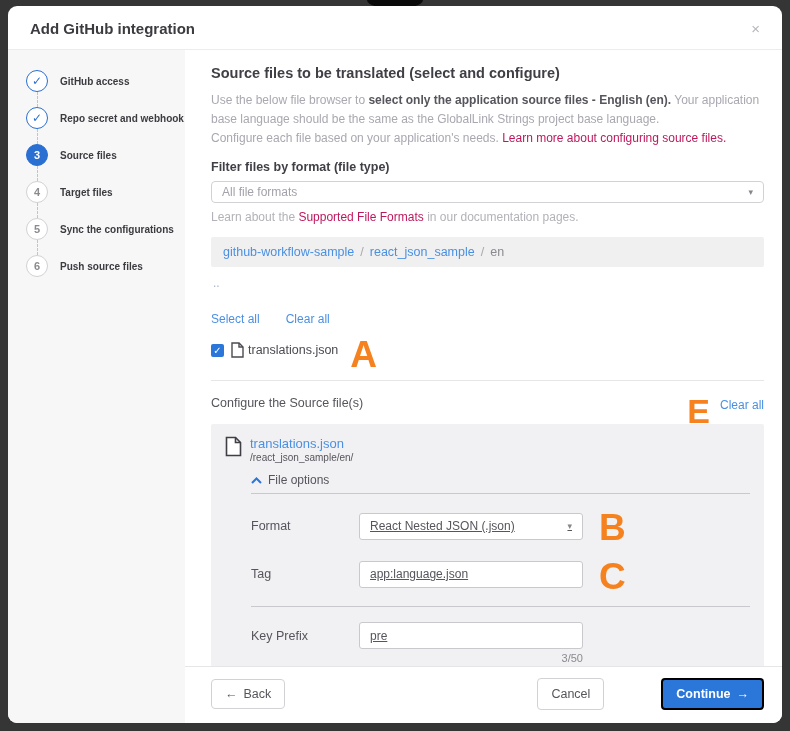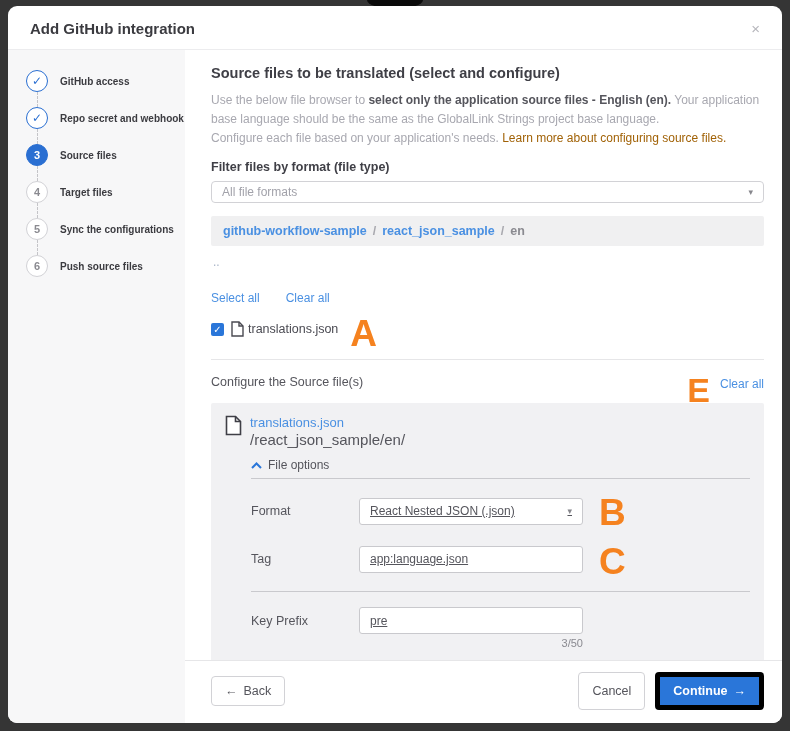--- a/index.html
+++ b/index.html
@@ -47,35 +47,35 @@
   .step-label { margin-left:12px; font-size:10px; font-weight:700; color:#3b3b40; }
   .connector { height:15px; border-left:1px dashed #c4c4c8; margin-left:11px; }
 
   
   .main-col { flex:1; display:flex; flex-direction:column; min-width:0; background:#fff; }
   .content { flex:1; overflow:hidden; padding:15px 18px 0 26px; }
 
   h2.page-heading { font-size:14.5px; font-weight:700; color:#3f3f46; margin-bottom:10px; }
   .intro { font-size:12px; color:#a8a8b0; line-height:1.6; }
   .intro b { color:#55555c; }
-  a.lite { color:#a16207; text-decoration:none; cursor:pointer; }
+  a.lite { color:#be185d; text-decoration:none; cursor:pointer; }
   a.link { color:#4a90e2; text-decoration:none; cursor:pointer; }
 
   .filter-label { margin-top:11px; font-size:12.5px; font-weight:700; color:#3f3f46; }
   .select-box {
     margin-top:7px; height:22px; border:1px solid #d2d2d6; border-radius:4px;
     display:flex; align-items:center; justify-content:space-between;
     padding:0 10px; font-size:12px; color:#a2a2aa; background:#fff; cursor:pointer;
   }
   .caret { font-size:9px; color:#86868c; }
   .hint { margin-top:7px; font-size:12px; color:#b2b2b8; }
 
   .breadcrumb-bar {
     margin-top:13px; background:#f0f0f1; padding:8px 12px;
-    font-size:12.5px; color:#9a9aa0; border-radius:2px;font-weight:bold;
+    font-size:12.5px; color:#9a9aa0; border-radius:2px;
   }
   .breadcrumb-bar .sep { margin:0 6px; color:#a8a8ae; }
   .crumb-current { color:#8a8a90; }
 
   .updir { margin:9px 0 0 2px; font-size:12px; color:#a8b4c8; cursor:pointer; }
   .sel-links { margin-top:22px; display:flex; gap:26px; font-size:12px; }
   .file-row { margin-top:8px; display:flex; align-items:center; }
   .checkbox {
     width:13px; height:13px; background:#2a76d9; border-radius:2px;
     color:#fff; font-size:10px; line-height:13px; text-align:center; cursor:pointer;
@@ -91,21 +91,21 @@
   .section-div { border-top:1px solid #e6e6e8; margin-top:13px; }
   .configure-row { margin-top:9px; display:flex; justify-content:space-between; align-items:center; }
   .configure-label { font-size:12.5px; color:#55555c; padding-bottom:4px; }
   .configure-right { display:flex; align-items:center; font-size:12px; }
 
   
   .panel { margin-top:4px; background:#f1f1f3; border-radius:2px; padding:12px 14px 15px 14px; }
   .panel-file { display:flex; align-items:flex-start; }
   .panel-file-meta { margin-left:8px; }
   .panel-file-name { font-size:13px; color:#4a90e2; }
-  .panel-file-path { font-size:15px; color:#55555c; margin-top:1px; }
+  .panel-file-path { font-size:10px; color:#55555c; margin-top:1px; }
   .options-wrap { margin-left:26px; margin-top:10px; }
   .file-options {
     display:flex; align-items:center; gap:6px; font-size:12px; color:#55555c;
     padding-bottom:6px; border-bottom:1px solid #c9c9cd; cursor:pointer;
   }
   .form-row { display:flex; align-items:center; margin-top:15px; }
   .form-label { width:108px; flex:0 0 auto; font-size:12.5px; color:#55555c; }
   .ctl {
     width:224px; height:27px; border:1px solid #c9c9cd; border-radius:3px;
     background:#fff; font-size:12px; color:#55555c; padding:0 10px;
@@ -120,21 +120,21 @@
   .footer {
     flex:0 0 auto; border-top:1px solid #e6e6e8;
     padding:11px 18px 13px 26px; display:flex; justify-content:space-between; align-items:center;
   }
   .btn {
     border-radius:4px; font-size:12.5px; padding:7px 13px; cursor:pointer;
     font-family:"Liberation Sans",sans-serif;
     display:inline-flex; align-items:center; gap:6px;
   }
   .btn-outline { background:#fff; border:1px solid #d2d2d6; color:#55555c; }
-  .btn-primary { background:#2a76d9; border:5px solid #000000; color:#fff; font-weight:700; }
+  .btn-primary { background:#2a76d9; border:2px solid #000000; color:#fff; font-weight:700;margin-left:47px; }
   .footer-right { display:flex; gap:10px; }
   .arrow { font-weight:700; }
 </style>
 </head>
 <body>
 
 <div class="backdrop-bump"></div>
 
 <div class="modal">
 
@@ -184,20 +184,23 @@
 
         <div class="intro">
           <span>Use the below file browser to </span><b>select only the application source files - English (en).</b><span> Your application base language should be the same as the GlobalLink Strings project base language.</span><br>
           <span>Configure each file based on your application's needs. </span><a class="lite">Learn more about configuring source files.</a>
         </div>
 
         <div class="filter-label">Filter files by format (file type)</div>
         <div class="select-box">
           <span>All file formats</span>
           <span class="caret">▾</span>
+        </div>
+        <div class="hint">
+          <span>Learn about the </span><a class="lite">Supported File Formats</a><span> in our documentation pages.</span>
         </div>
 
         <div class="breadcrumb-bar">
           <a class="link">github-workflow-sample</a><span class="sep">/</span><a class="link">react_json_sample</a><span class="sep">/</span><span class="crumb-current">en</span>
         </div>
 
         <div class="updir">..</div>
 
         <div class="sel-links">
           <a class="link">Select all</a>

